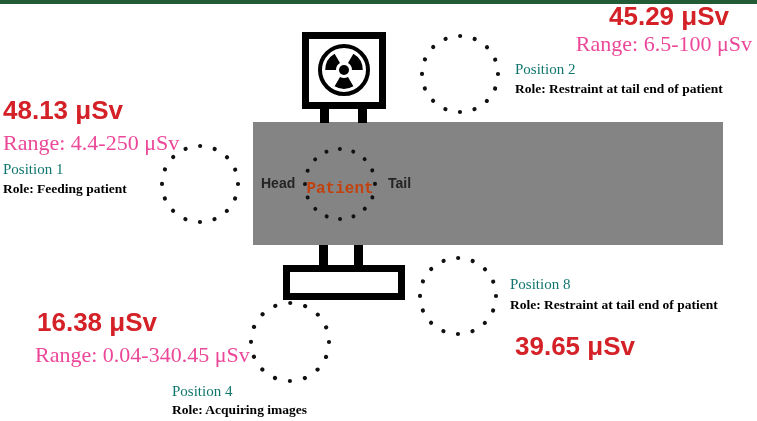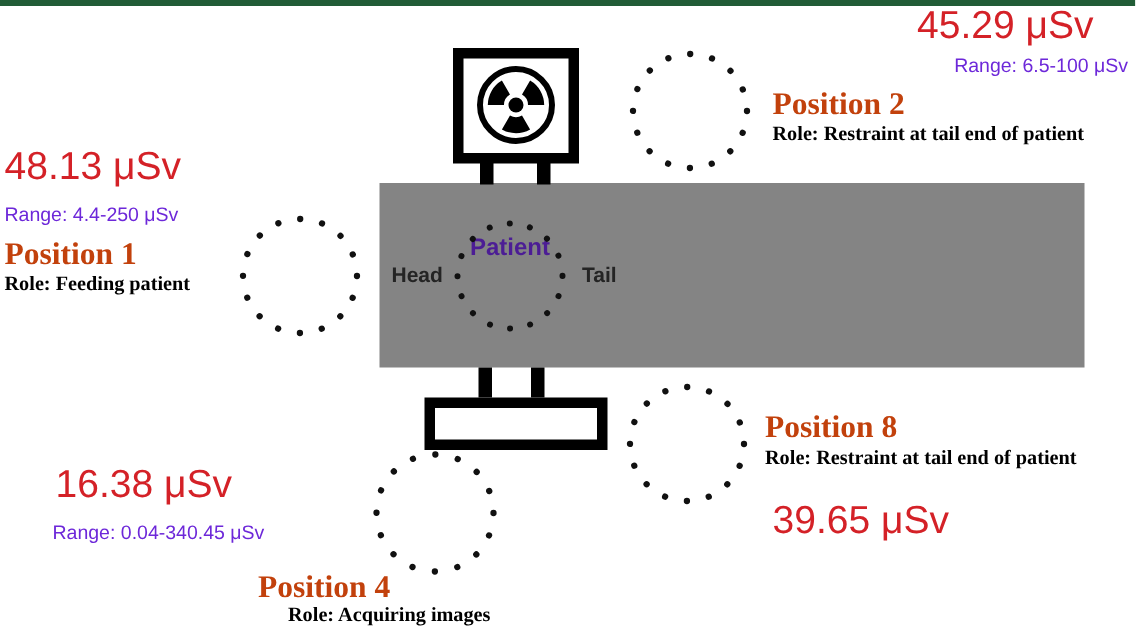--- a/index.html
+++ b/index.html
@@ -2,43 +2,43 @@
 <html><head>
 <meta charset="utf-8">
 <style>
   html,body{margin:0;padding:0;background:#fff;}
   #stage{
     position:relative;width:757px;height:421px;background:#ffffff;overflow:hidden;
     font-family:"Liberation Sans",sans-serif;
   }
   .topbar{position:absolute;left:0;top:0;width:757px;height:4px;background:#215c36;}
   .dose{
-    position:absolute;color:#d42127;font-weight:normal;font-size:26px;line-height:27px;
+    position:absolute;color:#d42127;font-weight:bold;font-size:26px;line-height:27px;
     font-family:"Liberation Sans",sans-serif;white-space:nowrap;
   }
   .range{
-    position:absolute;color:#6d28d9;font-size:13px;line-height:19px;
-    font-family:Liberation Sans, sans-serif;white-space:nowrap;
+    position:absolute;color:#ec4899;font-size:22px;line-height:19px;
+    font-family:Liberation Serif, serif;white-space:nowrap;
   }
   .pname{
-    position:absolute;color:#c2410c;font-weight:bold;font-size:21px;line-height:16px;
+    position:absolute;color:#0f766e;font-weight:normal;font-size:15px;line-height:16px;
     font-family:"Liberation Serif",serif;white-space:nowrap;
   }
   .prole{
     position:absolute;color:#000;font-weight:bold;font-size:13.5px;line-height:15px;
     font-family:"Liberation Serif",serif;white-space:nowrap;
   }
   .table-bar{position:absolute;left:253px;top:122px;width:470px;height:123px;background:#848484;}
   .bar-label{
     position:absolute;color:#242424;font-size:14px;font-weight:bold;
     font-family:"Liberation Sans",sans-serif;white-space:nowrap;text-align:right;
   }
   .patient-label{
-    position:absolute;left:305px;top:157px;width:70px;text-align:center;color:#4c1d95;
-    font-family:Liberation Sans, sans-serif;font-weight:bold;font-size:16px;white-space:nowrap;
+    position:absolute;left:305px;top:180px;width:70px;text-align:center;color:#c2410c;
+    font-family:Liberation Mono, monospace;font-weight:bold;font-size:16px;white-space:nowrap;
   }
   .leg{position:absolute;width:9px;background:#000;}
   .base-rect{
     position:absolute;left:283px;top:265px;width:122px;height:35px;
     border:7px solid #000;background:#fff;box-sizing:border-box;
   }
   svg{display:block;}
   .overlay{position:absolute;left:0;top:0;pointer-events:none;}
 </style>
 </head>
@@ -58,21 +58,21 @@
   <div class="pname" style="left:515px;top:61px;">Position 2</div>
   <div class="prole" style="left:515px;top:81px;">Role: Restraint at tail end of patient</div>
 
   <div class="pname" style="left:510px;top:276px;">Position 8</div>
   <div class="prole" style="left:510px;top:297px;">Role: Restraint at tail end of patient</div>
   <div class="dose" style="left:515px;top:333px;">39.65 μSv</div>
 
   <div class="dose" style="left:37px;top:309px;">16.38 μSv</div>
   <div class="range" style="left:35px;top:345px;">Range: 0.04-340.45 μSv</div>
   <div class="pname" style="left:172px;top:383px;">Position 4</div>
-  <div class="prole" style="left:172px;top:402px;margin-left:20px;">Role: Acquiring images</div>
+  <div class="prole" style="left:172px;top:402px;">Role: Acquiring images</div>
 
   <div class="table-bar"></div>
   <div class="bar-label" style="left:261px;top:175px;">Head</div>
   <div class="bar-label" style="left:388px;top:175px;">Tail</div>
   <div class="patient-label">Patient</div>
 
   <svg class="overlay" style="left:299px;top:29px;" width="90" height="95" viewBox="0 0 90 95">
     <rect x="21" y="76" width="9" height="18" fill="#000"></rect>
     <rect x="59" y="76" width="9" height="18" fill="#000"></rect>
     <rect x="6.5" y="6.5" width="77" height="70" fill="#fff" stroke="#000" stroke-width="7"></rect>

